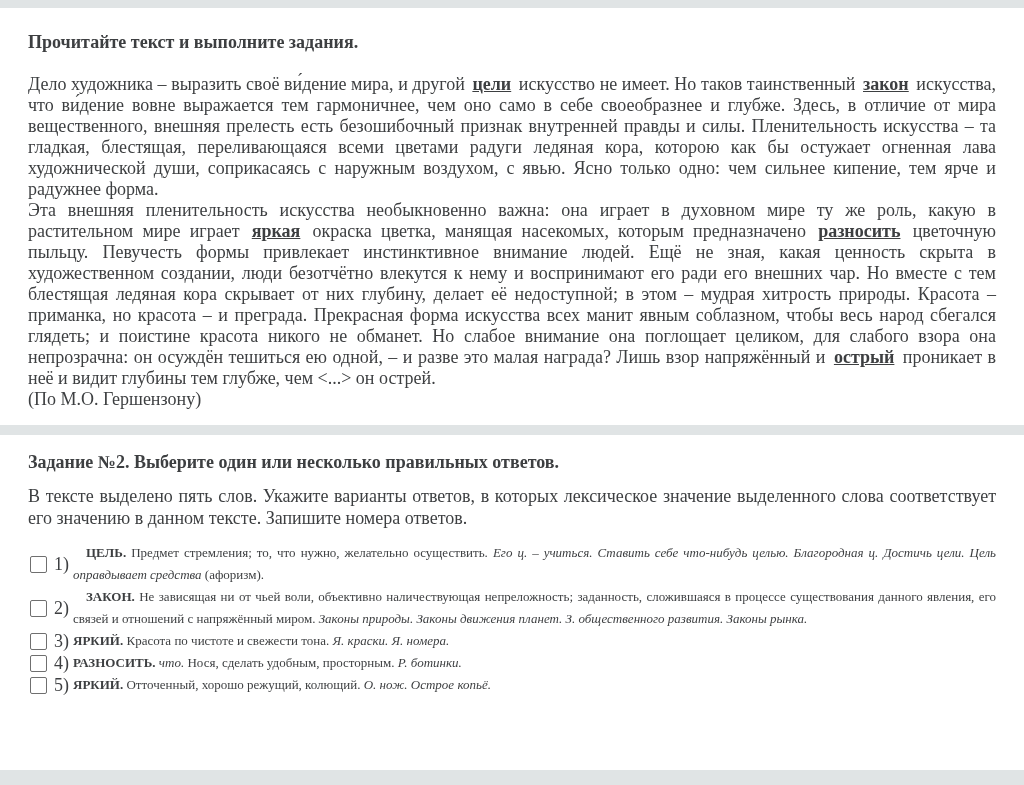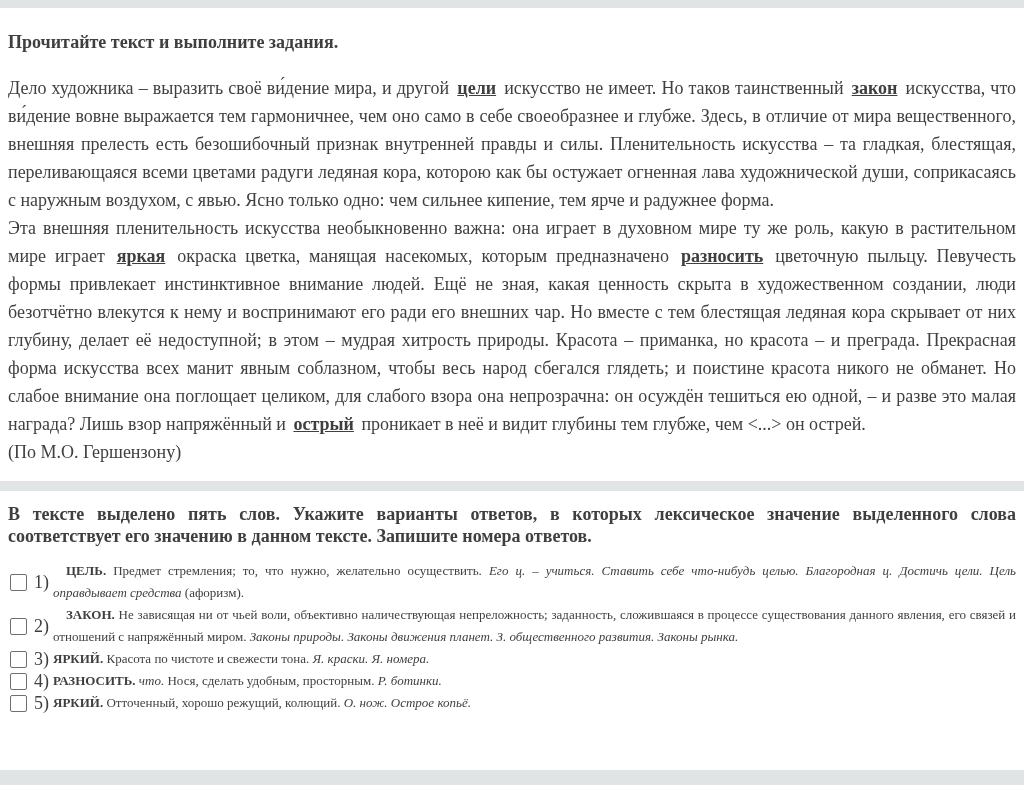--- a/index.html
+++ b/index.html
@@ -12,28 +12,28 @@
   body{
     width:1024px;height:785px;position:relative;overflow:hidden;
     background:var(--page-bg);
     font-family:"Liberation Serif","DejaVu Serif",serif;
     color:var(--text-color);
   }
   .strip{background:var(--divider-color);width:100%;}
   .strip.top{height:8px;}
   .strip.mid{height:10px;margin-top:15px;}
   .strip.bottom{position:absolute;left:0;bottom:0;height:15px;}
-  .content{padding:0 8px;}
+  .content{padding:0 28px;}
   .heading{
     font-weight:bold;font-size:18px;line-height:22px;margin:23px 0 0 0;
   }
-  .passage{margin-top:21px;font-size:18px;line-height:28px;text-align:justify;}
+  .passage{margin-top:21px;font-size:18px;line-height:21px;text-align:justify;}
   .passage p{margin:0;}
   .task-title{font-weight:bold;font-size:18px;line-height:22px;margin:16px 0 0 0;}
-  .task-desc{margin:12px 0 0 0;font-size:18px;line-height:22px;text-align:justify;font-weight:bold;}
+  .task-desc{margin:12px 0 0 0;font-size:18px;line-height:22px;text-align:justify;}
   .options{margin-top:13px;}
   .option-row{display:flex;align-items:center;}
   .cbx{
     flex:0 0 auto;width:15px;height:15px;margin-left:2px;margin-right:7px;
     border:1.4px solid var(--checkbox-border);border-radius:2px;background:#fff;
     cursor:pointer;
   }
   .num{flex:0 0 auto;width:19px;font-size:18px;line-height:22px;}
   .opt-text{flex:1 1 auto;font-size:13px;line-height:22px;text-align:justify;}
   .opt-text.indent{text-indent:13px;}
@@ -54,20 +54,21 @@
     <p><span>Дело художника – выразить своё ви́дение мира, и другой </span><span class="r-bu">цели</span><span> искусство не имеет. Но таков таинственный </span><span class="r-bu">закон</span><span> искусства, что ви́дение вовне выражается тем гармоничнее, чем оно само в себе своеобразнее и глубже. Здесь, в отличие от мира вещественного, внешняя прелесть есть безошибочный признак внутренней правды и силы. Пленительность искусства – та гладкая, блестящая, переливающаяся всеми цветами радуги ледяная кора, которою как бы остужает огненная лава художнической души, соприкасаясь с наружным воздухом, с явью. Ясно только одно: чем сильнее кипение, тем ярче и радужнее форма.</span></p>
     <p><span>Эта внешняя пленительность искусства необыкновенно важна: она играет в духовном мире ту же роль, какую в растительном мире играет </span><span class="r-bu">яркая</span><span> окраска цветка, манящая насекомых, которым предназначено </span><span class="r-bu">разносить</span><span> цветочную пыльцу. Певучесть формы привлекает инстинктивное внимание людей. Ещё не зная, какая ценность скрыта в художественном создании, люди безотчётно влекутся к нему и воспринимают его ради его внешних чар. Но вместе с тем блестящая ледяная кора скрывает от них глубину, делает её недоступной; в этом – мудрая хитрость природы. Красота – приманка, но красота – и преграда. Прекрасная форма искусства всех манит явным соблазном, чтобы весь народ сбегался глядеть; и поистине красота никого не обманет. Но слабое внимание она поглощает целиком, для слабого взора она непрозрачна: он осуждён тешиться ею одной, – и разве это малая награда? Лишь взор напряжённый и </span><span class="r-bu">острый</span><span> проникает в неё и видит глубины тем глубже, чем &lt;...&gt; он острей.</span></p>
     <p><span>(По М.О. Гершензону)</span></p>
   </div>
 </div>
 
 <div class="strip mid"></div>
 
 <div class="content">
 
+  <div class="task-title">Задание №2. Выберите один или несколько правильных ответов.</div>
 
   <div class="task-desc">В тексте выделено пять слов. Укажите варианты ответов, в которых лексическое значение выделенного слова соответствует его значению в данном тексте. Запишите номера ответов.</div>
 
   <div class="options">
 
     <div class="option-row">
       <div class="cbx"></div>
       <div class="num">1)</div>
       <div class="opt-text indent"><span class="r-b">ЦЕЛЬ. </span><span>Предмет стремления; то, что нужно, желательно осуществить. </span><span class="r-i">Его ц. – учиться. Ставить себе что-нибудь целью. Благородная ц. Достичь цели. Цель оправдывает средства</span><span> (афоризм).</span></div>
     </div>

